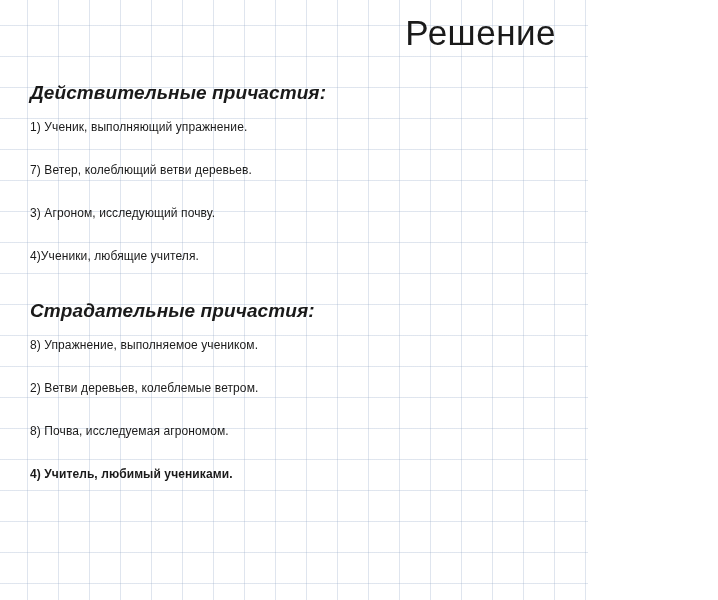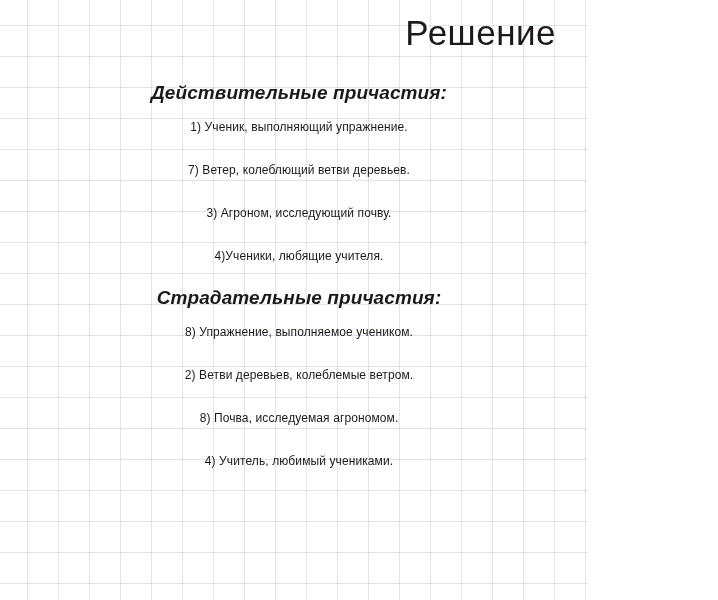--- a/index.html
+++ b/index.html
@@ -39,44 +39,44 @@
     line-height: 1.1;
     font-weight: 400;
     color: #1a1a1a;
     letter-spacing: 0.5px;
   }
   .body-block {
     position: absolute;
     top: 82px;
     left: 30px;
     right: 20px;
-    text-align: center;
   }
   .section-heading {
     font-size: 19px;
     font-weight: bold;
     font-style: italic;
     color: #1a1a1a;
     margin: 0 0 16px 0;
     letter-spacing: 0.1px;
   }
   .section-heading.second {
   }
   .item {
     font-size: 12px;
     color: #1a1a1a;
     margin: 0 0 29px 0;
     letter-spacing: 0.1px;
     white-space: nowrap;
   }
   .item.last-of-group {
-    margin-bottom: 24px;
+    margin-bottom: 37px;
   }
   .item.final {
     margin-bottom: 8px;
+    font-weight: bold;
   }
 </style>
 </head>
 <body>
 
 <div id="page">
   <div class="content">
 
     <div class="doc-title">Решение</div>
 

